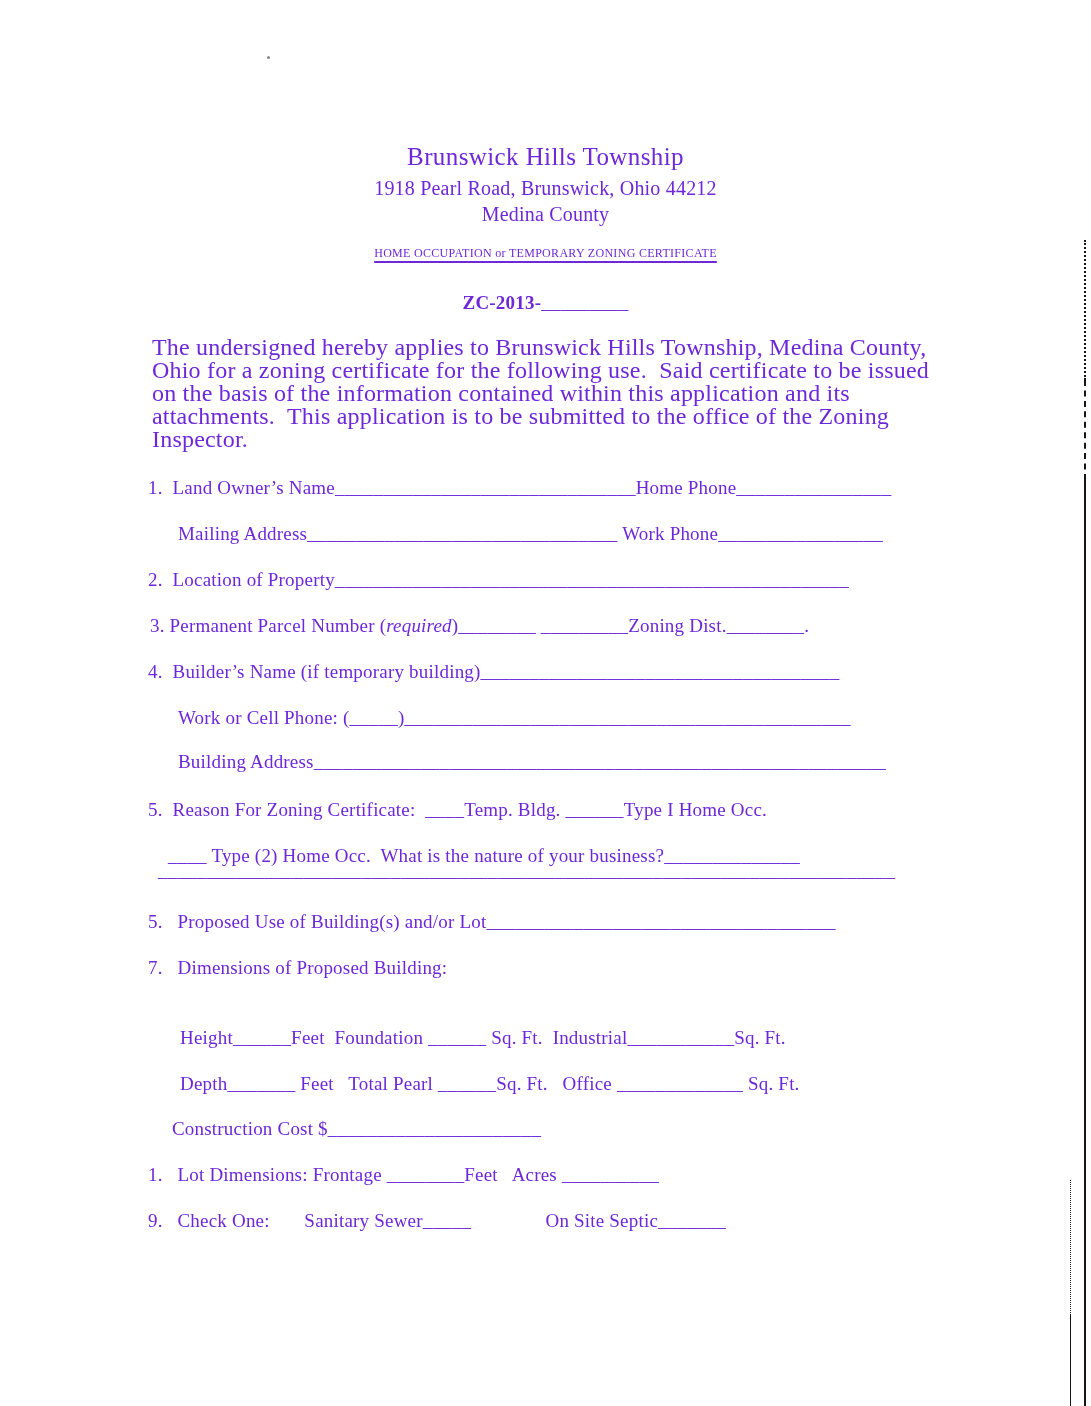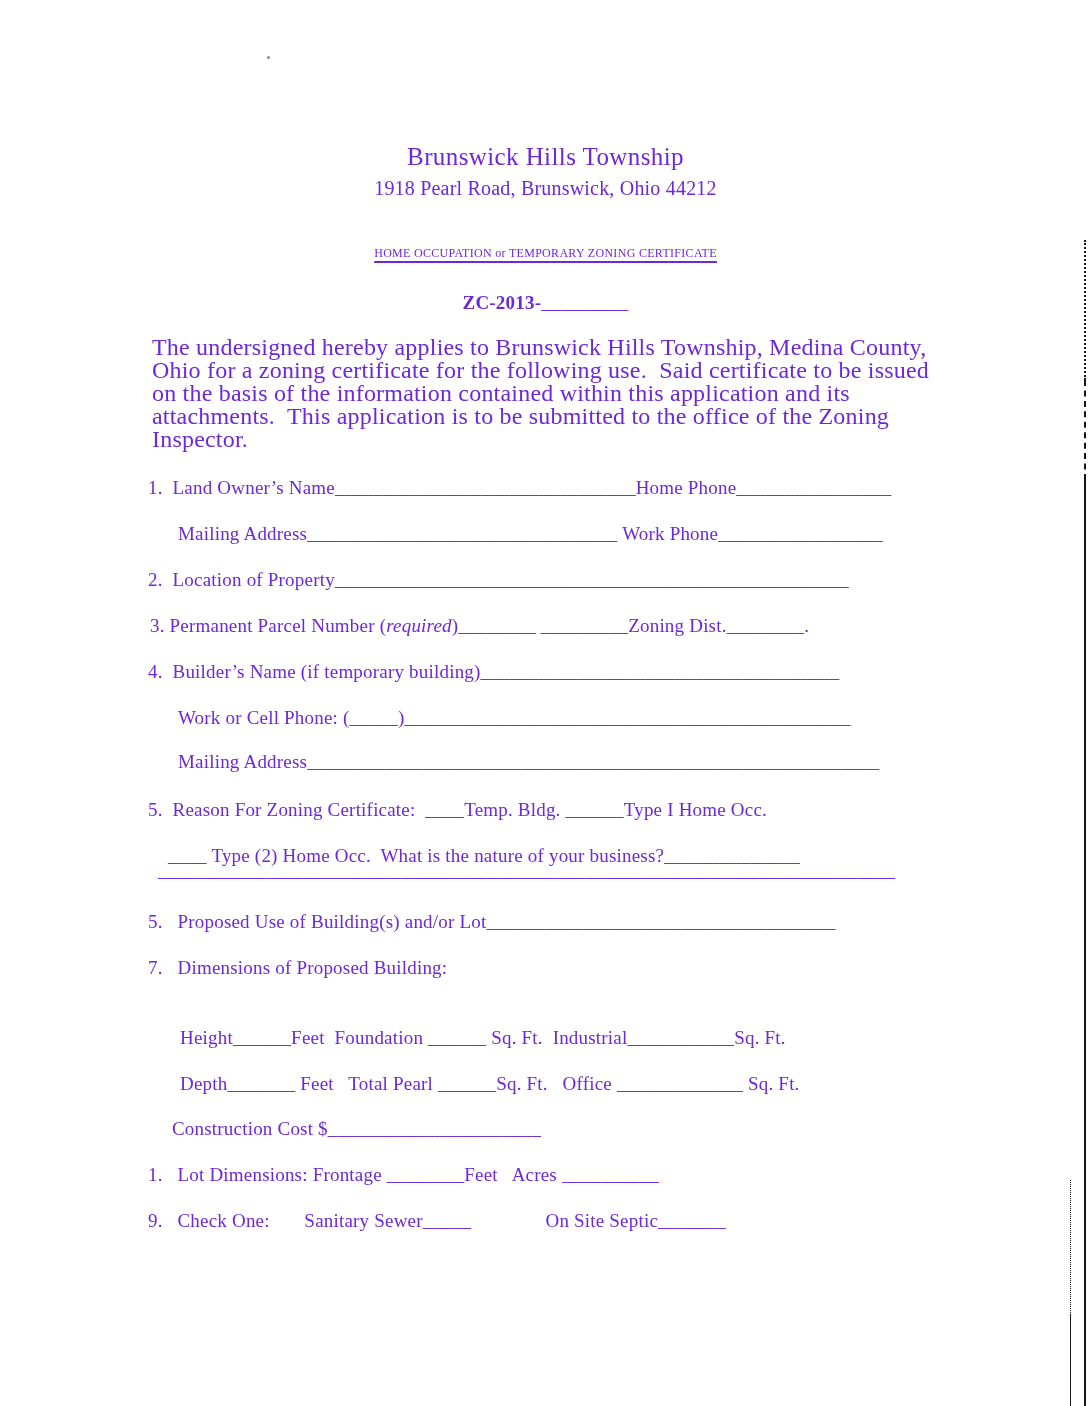--- a/index.html
+++ b/index.html
@@ -56,40 +56,41 @@
     border-radius: 50%;
   }
 </style>
 </head>
 <body>
 
 <div class="page">
 
   <div class="line center title" style="top:143px">Brunswick Hills Township</div>
   <div class="line center sub" style="top:177px">1918 Pearl Road, Brunswick, Ohio 44212</div>
+  <div class="line center sub" style="top:203px">Medina County</div>
   <div class="line center headline" style="top:246px">HOME OCCUPATION or TEMPORARY ZONING CERTIFICATE</div>
 
   <div class="line center zc" style="top:292px"><span>ZC-2013-</span><span class="blank">_________</span></div>
 
   <div class="line para" style="top:336px; left:152px">The undersigned hereby applies to Brunswick Hills Township, Medina County,
 Ohio for a zoning certificate for the following use.  Said certificate to be issued
 on the basis of the information contained within this application and its
 attachments.  This application is to be submitted to the office of the Zoning
 Inspector.</div>
 
   <div class="line" style="top:477px; left:148px">1.  Land Owner’s Name_______________________________Home Phone________________</div>
   <div class="line" style="top:523px; left:178px">Mailing Address________________________________ Work Phone_________________</div>
 
   <div class="line" style="top:569px; left:148px">2.  Location of Property_____________________________________________________</div>
 
   <div class="line" style="top:615px; left:150px"><span>3. Permanent Parcel Number (</span><span class="req">required</span><span>)________ _________Zoning Dist.________.</span></div>
 
   <div class="line" style="top:661px; left:148px">4.  Builder’s Name (if temporary building)_____________________________________</div>
   <div class="line" style="top:707px; left:178px">Work or Cell Phone: (_____)______________________________________________</div>
-  <div class="line" style="top:751px; left:178px">Mailing Address___________________________________________________________</div>
+  <div class="line" style="top:751px; left:178px">Building Address___________________________________________________________</div>
 
   <div class="line" style="top:799px; left:148px">5.  Reason For Zoning Certificate:  ____Temp. Bldg. ______Type I Home Occ.</div>
   <div class="line" style="top:845px; left:168px">____ Type (2) Home Occ.  What is the nature of your business?______________</div>
   <div class="line" style="top:860px; left:158px">____________________________________________________________________________</div>
 
   <div class="line" style="top:911px; left:148px">5.   Proposed Use of Building(s) and/or Lot____________________________________</div>
 
   <div class="line" style="top:957px; left:148px">7.   Dimensions of Proposed Building:</div>
   <div class="line" style="top:1027px; left:180px">Height______Feet  Foundation ______ Sq. Ft.  Industrial___________Sq. Ft.</div>
   <div class="line" style="top:1073px; left:180px">Depth_______ Feet   Total Pearl ______Sq. Ft.   Office _____________ Sq. Ft.</div>

